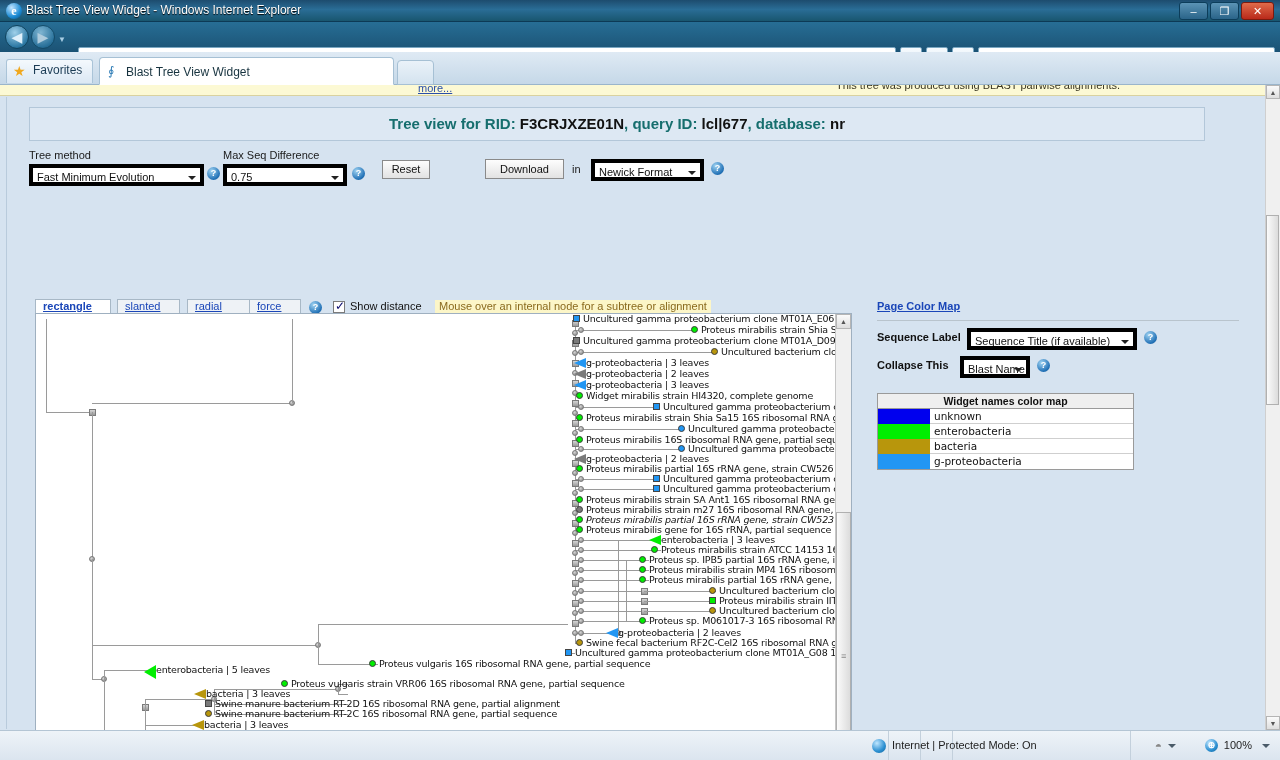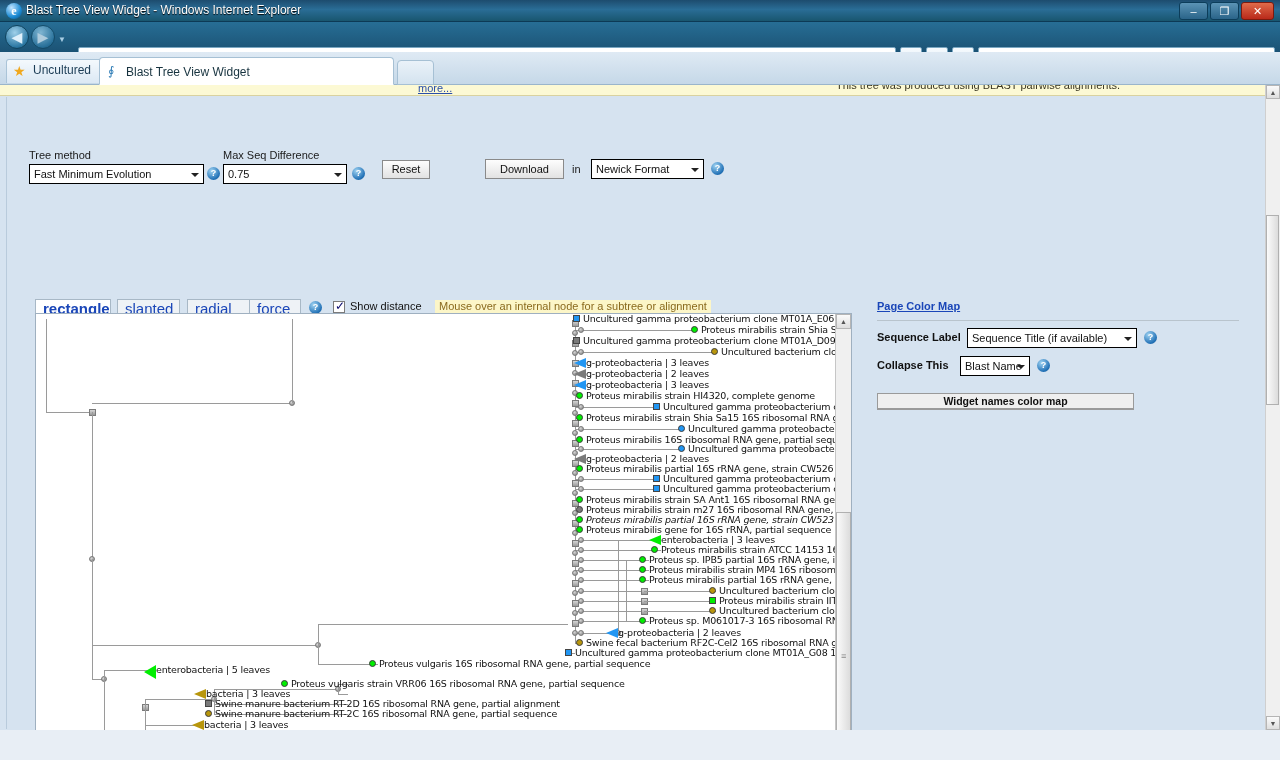--- a/index.html
+++ b/index.html
@@ -109,38 +109,38 @@
     background:#d6e3f0; border-left:1px solid #b9cbdc; }
 
   #ridbox { position:absolute; left:22px; top:10px; width:1176px; height:34px;
     background:#dde8f3; border:1px solid #b3c7d9; }
   #ridtitle { position:absolute; left:0; right:0; top:7px; text-align:center;
     font-size:15px; font-weight:bold; color:#166e6e; white-space:nowrap; }
   #ridtitle .em { color:#111; }
 
   
   .ctl-label { position:absolute; font-size:11px; color:#1a1a1a; }
-  .selbox { position:absolute; background:#fff; border:1px solid #000000;
+  .selbox { position:absolute; background:#fff; border:4px solid #000000;
     font-size:11px; color:#111; padding:2px 16px 12px 4px; height:20px; line-height:15px;
     white-space:nowrap; overflow:hidden; }
   .selbox .sc { position:absolute; right:4px; top:8px; width:0;height:0;
     border-left:4px solid transparent;border-right:4px solid transparent;border-top:4px solid #222; }
   .helpico { position:absolute; width:13px; height:13px; border-radius:50%;
     background:radial-gradient(circle at 35% 30%,#9fd3f2,#1f6fb5 70%,#114a7d);
     color:#fff; font-size:9px; font-weight:bold; text-align:center; line-height:13px; }
   .btn3d { position:absolute; background:linear-gradient(to bottom,#fdfdfd,#e2e2e2);
     border:1px solid #8a8a8a; font-size:11px; color:#111; text-align:center; }
 
   
   #treebox { position:absolute; left:28px; top:216px; width:817px; height:501px;
     background:#fff; border:1px solid #9fb0c0; }
   #tabs { position:absolute; left:28px; top:202px; height:16px; }
   .vtab { position:absolute; top:0; height:17px; padding:0 7px 0 7px;
     background:#eef2f6; border:1px solid #a8b8c6; border-bottom:none;
-    font-size:15px; color:#1a46b8; text-decoration:underline; }
+    font-size:11px; color:#1a46b8; text-decoration:underline; }
   .vtab.active { background:#fff; font-weight:bold; }
 
   #showdist { position:absolute; left:326px; top:203px; font-size:11px; color:#111; }
   #chk { position:absolute; left:0; top:1px; width:12px; height:12px; background:#fff;
     border:1px solid #7b7b7b; }
   #chk:after { content:"\2713"; position:absolute; left:1px; top:-3px; font-size:12px; color:#0a0a6e; }
   #hintbox { position:absolute; left:428px; top:203px; height:14px; padding:0 4px;
     background:#fcf6c8; font-size:11px; color:#8a6a1e; }
 
   
@@ -238,21 +238,21 @@
       </div>
       <div id="search-ph">Google</div>
       <div id="search-mag">⌕</div>
       <div id="search-caret"></div>
     </div>
   </div>
 
   <div id="tabrow">
     <div id="favbtn">
       <span id="fav-star">★</span>
-      <span>Uncultured</span>
+      <span>Favorites</span>
     </div>
     <div id="tab1">
       <span class="tico">∮</span>
       <span class="tlabel">Blast Tree View Widget</span>
     </div>
     <div id="tabnew"></div>
 
     <div id="cmdbar">
       <span class="cmd">🏠</span><span class="cmdcaret"></span>
       <span class="cmd">📶</span><span class="cmdcaret"></span>
@@ -271,20 +271,25 @@
     <div id="yellowbar">
       <span>
         <span>This tree was produced using BLAST pairwise alignments.</span>
         <a href="#">more...</a>
       </span>
     </div>
 
     <div id="content">
       <div id="contentpanel">
 
+        <div id="ridbox">
+          <div id="ridtitle">
+            <span>Tree view for RID: </span><span class="em">F3CRJXZE01N</span><span>, query ID: </span><span class="em">lcl|677</span><span>, database: </span><span class="em">nr</span>
+          </div>
+        </div>
 
         <div class="ctl-label" style="left:22px; top:52px;">Tree method</div>
         <div class="selbox" style="left:22px; top:67px; width:175px;">
           <span>Fast Minimum Evolution</span><span class="sc"></span>
         </div>
         <div class="helpico" style="left:200px; top:70px;">?</div>
 
         <div class="ctl-label" style="left:216px; top:52px;">Max Seq Difference</div>
         <div class="selbox" style="left:216px; top:67px; width:124px;">
           <span>0.75</span><span class="sc"></span>
@@ -457,21 +462,21 @@
               <div class="lbl" style="left: 547px; top: 21px;">Uncultured gamma proteobacterium clone MT01A_D09 16S ribos...</div>
               <div class="ci" style="left: 675px; top: 34px; background: rgb(184, 150, 12); border-color: rgb(60, 60, 60);"></div>
               <div class="lbl" style="left: 685px; top: 32px;">Uncultured bacterium clone aaa51a03 16S ribos</div>
               <div class="tri" style="left: 538px; top: 44px; border-right: 12px solid rgb(33, 150, 243);"></div>
               <div class="lbl" style="left: 550px; top: 43px;">g-proteobacteria | 3 leaves</div>
               <div class="tri" style="left: 538px; top: 55px; border-right: 12px solid rgb(122, 122, 122);"></div>
               <div class="lbl" style="left: 550px; top: 54px;">g-proteobacteria | 2 leaves</div>
               <div class="tri" style="left: 538px; top: 66px; border-right: 12px solid rgb(33, 150, 243);"></div>
               <div class="lbl" style="left: 550px; top: 65px;">g-proteobacteria | 3 leaves</div>
               <div class="ci" style="left: 540px; top: 78px; background: rgb(0, 238, 0); border-color: rgb(60, 60, 60);"></div>
-              <div class="lbl" style="left: 550px; top: 76px;">Proteus mirabilis strain HI4320, complete genome</div>
+              <div class="lbl" style="left: 550px; top: 76px;">Widget mirabilis strain HI4320, complete genome</div>
               <div class="sq" style="left: 617px; top: 89px; background: rgb(33, 150, 243); border-color: rgb(68, 68, 68);"></div>
               <div class="lbl" style="left: 627px; top: 87px;">Uncultured gamma proteobacterium clone MT01</div>
               <div class="ci" style="left: 540px; top: 100px; background: rgb(0, 238, 0); border-color: rgb(60, 60, 60);"></div>
               <div class="lbl" style="left: 550px; top: 98px;">Proteus mirabilis strain Shia Sa15 16S ribosomal RNA gene, partial.</div>
               <div class="ci" style="left: 642px; top: 111px; background: rgb(33, 150, 243); border-color: rgb(60, 60, 60);"></div>
               <div class="lbl" style="left: 652px; top: 109px;">Uncultured gamma proteobacterium clone MT01</div>
               <div class="ci" style="left: 540px; top: 122px; background: rgb(0, 238, 0); border-color: rgb(60, 60, 60);"></div>
               <div class="lbl" style="left: 550px; top: 120px;">Proteus mirabilis 16S ribosomal RNA gene, partial sequence</div>
               <div class="ci" style="left: 642px; top: 131px; background: rgb(33, 150, 243); border-color: rgb(60, 60, 60);"></div>
               <div class="lbl" style="left: 652px; top: 129px;">Uncultured gamma proteobacterium clone MT01</div>
@@ -553,27 +558,58 @@
           <div class="helpico" style="left:267px; top:31px;">?</div>
 
           <div style="position:absolute; left:0; top:59px; font-size:11px; font-weight:bold; color:#111;">Collapse This</div>
           <div class="selbox" style="left:83px; top:56px; width:70px;">
             <span>Blast Name</span><span class="sc"></span>
           </div>
           <div class="helpico" style="left:160px; top:59px;">?</div>
 
           <div id="cmapbox">
             <div id="cmaphdr">Widget names color map</div>
+            <div id="cmaprows">
+                <div class="cmrow">
+                  <div class="cmsw" style="background: rgb(0, 0, 238);"></div>
+                  <div class="cmtx">unknown</div>
+                </div>
+                <div class="cmrow">
+                  <div class="cmsw" style="background: rgb(0, 238, 0);"></div>
+                  <div class="cmtx">enterobacteria</div>
+                </div>
+                <div class="cmrow">
+                  <div class="cmsw" style="background: rgb(184, 150, 12);"></div>
+                  <div class="cmtx">bacteria</div>
+                </div>
+                <div class="cmrow">
+                  <div class="cmsw" style="background: rgb(33, 150, 243);"></div>
+                  <div class="cmtx">g-proteobacteria</div>
+                </div>
+              </div>
           </div>
         </div>
 
       </div>
     </div>
 
     <div id="pageSB">
       <div class="sbArrow" style="left:0;top:0;width:14px;height:14px;">▲</div>
       <div class="sbThumb" style="top:130px; height:190px;"></div>
       <div class="sbArrow" style="left:0;bottom:0;width:14px;height:14px;">▼</div>
     </div>
   </div>
 
+  <div id="statusbar">
+    <div class="stseg" style="left:888px;"></div>
+    <div class="stseg" style="left:920px;"></div>
+    <div class="stseg" style="left:952px;"></div>
+    <div class="stseg" style="left:1130px;"></div>
+    <div id="st-globe"></div>
+    <div id="st-zone" style="left:892px;">Internet | Protected Mode: On</div>
+    <div id="st-fit">◓</div>
+    <div class="stcaret" style="right:104px; top:13px;"></div>
+    <div id="st-zoomico">⊕</div>
+    <div id="st-zoom" style="right:28px;">100%</div>
+    <div class="stcaret" style="right:10px; top:13px;"></div>
+  </div>
 
 </div>
 
 </body></html>

